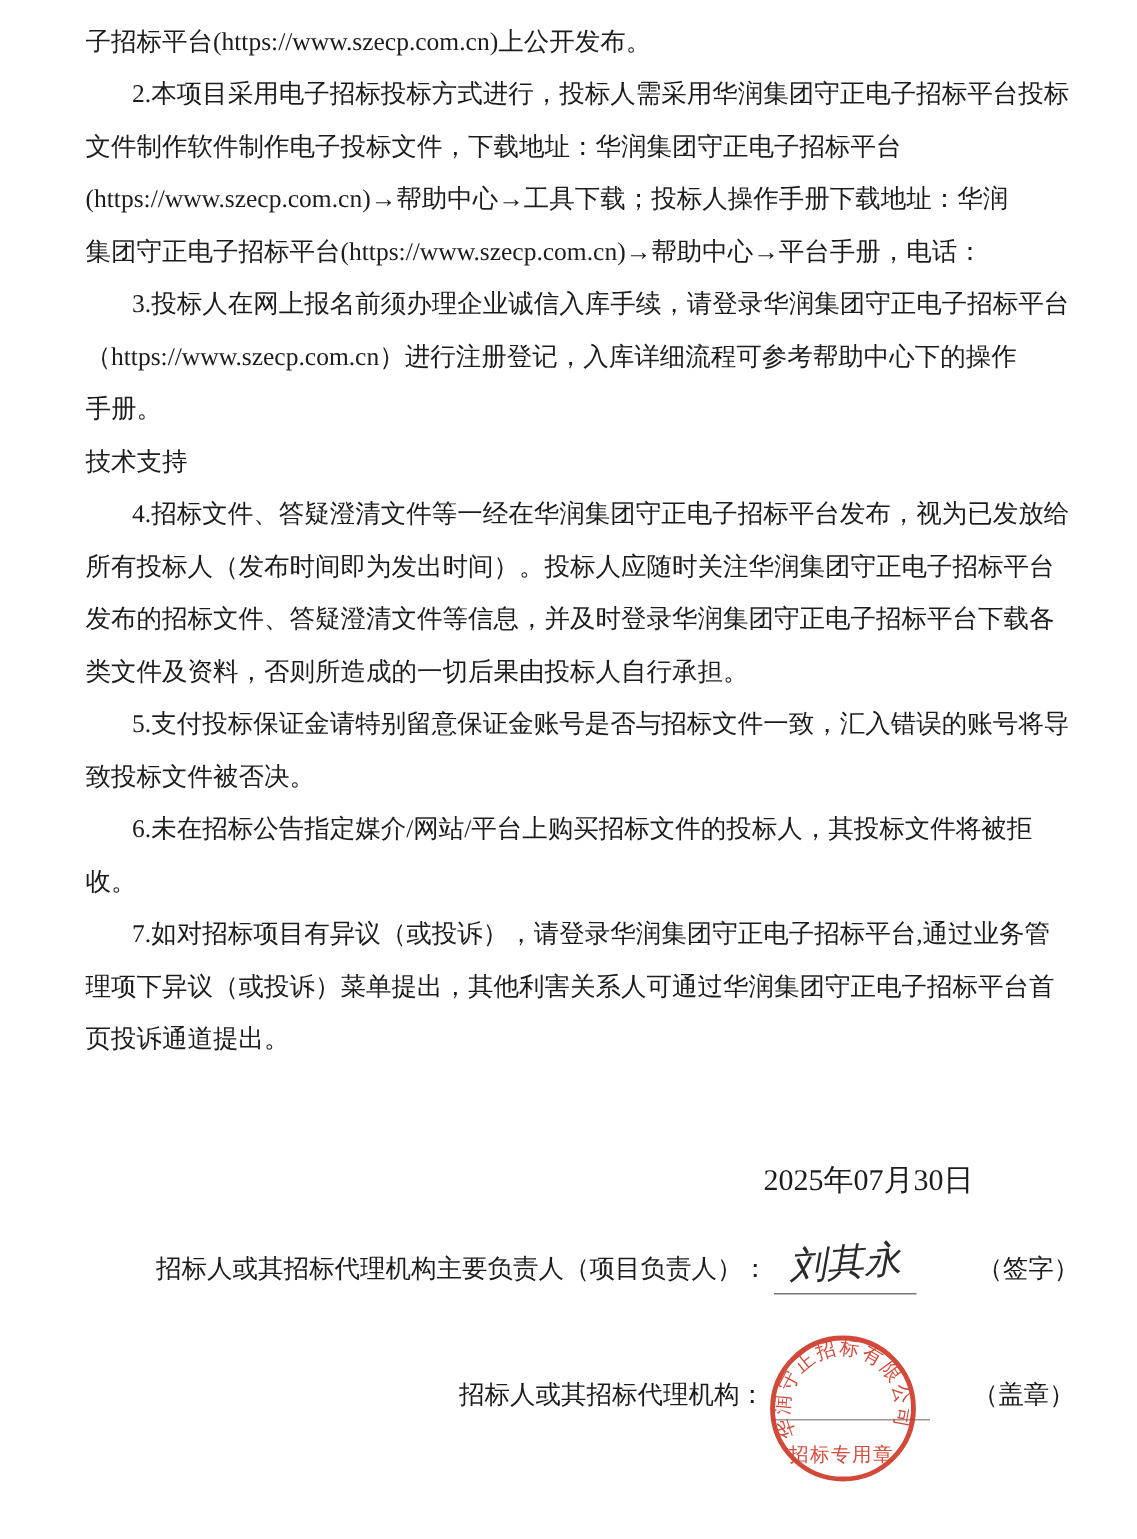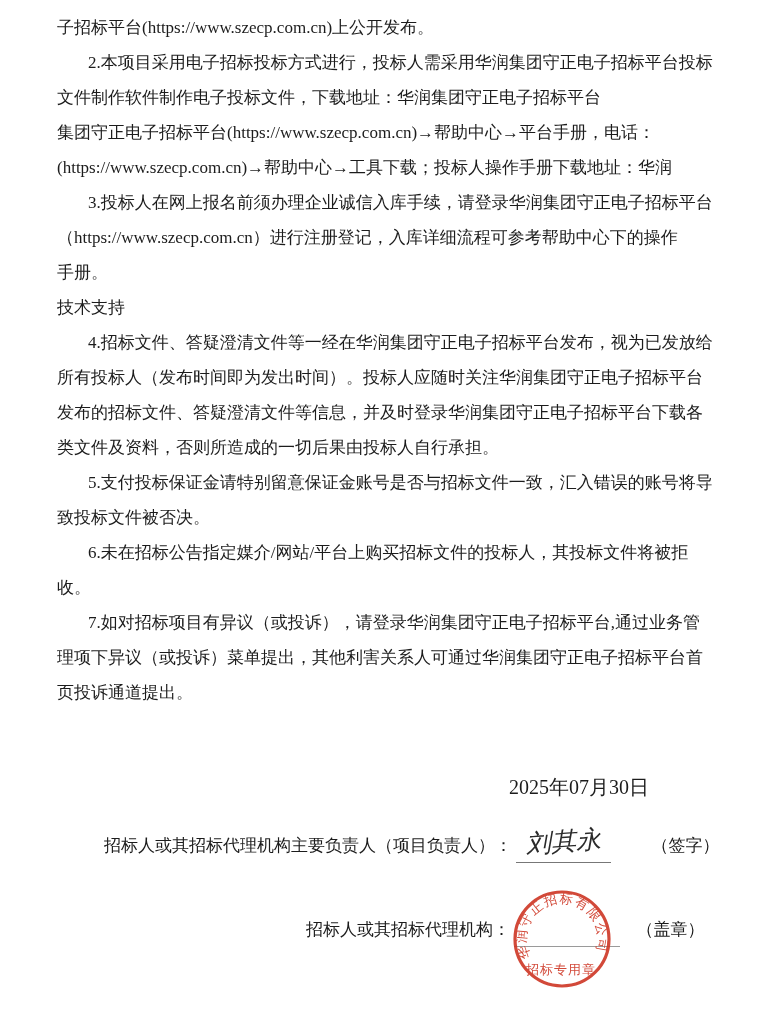--- a/index.html
+++ b/index.html
@@ -43,39 +43,39 @@
   .sig-suffix { margin-left:36px; }
   .seal-row {
     position:absolute; left:306px; top:912px;
     height:35px; line-height:35px; font-size:17px; white-space:nowrap;
   }
   .stamp-line {
     display:inline-block; width:106px;
     border-bottom:1px solid #9a9a9a;
     vertical-align:bottom; height:26px;
   }
-  .stamp-suffix { margin-left:12px; }
+  .stamp-suffix { margin-left:24px; }
   .seal-svg {
     position:absolute; left:510px; top:887px;
     width:104px; height:104px;
     opacity:0.92;
   }
   .seal-svg text { font-family:"Liberation Serif","DejaVu Serif",serif; }
 </style>
 </head>
 <body>
 
 <div class="page">
 
   <div class="doc-body" id="doc-lines">
       <div class="line">子招标平台(https://www.szecp.com.cn)上公开发布。</div>
       <div class="line indent">2.本项目采用电子招标投标方式进行，投标人需采用华润集团守正电子招标平台投标</div>
       <div class="line">文件制作软件制作电子投标文件，下载地址：华润集团守正电子招标平台</div>
+      <div class="line">(https://www.szecp.com.cn)→帮助中心→工具下载；投标人操作手册下载地址：华润</div>
       <div class="line">集团守正电子招标平台(https://www.szecp.com.cn)→帮助中心→平台手册，电话：</div>
-      <div class="line">(https://www.szecp.com.cn)→帮助中心→工具下载；投标人操作手册下载地址：华润</div>
       <div class="line indent">3.投标人在网上报名前须办理企业诚信入库手续，请登录华润集团守正电子招标平台</div>
       <div class="line">（https://www.szecp.com.cn）进行注册登记，入库详细流程可参考帮助中心下的操作</div>
       <div class="line">手册。</div>
       <div class="line">技术支持</div>
       <div class="line indent">4.招标文件、答疑澄清文件等一经在华润集团守正电子招标平台发布，视为已发放给</div>
       <div class="line">所有投标人（发布时间即为发出时间）。投标人应随时关注华润集团守正电子招标平台</div>
       <div class="line">发布的招标文件、答疑澄清文件等信息，并及时登录华润集团守正电子招标平台下载各</div>
       <div class="line">类文件及资料，否则所造成的一切后果由投标人自行承担。</div>
       <div class="line indent">5.支付投标保证金请特别留意保证金账号是否与招标文件一致，汇入错误的账号将导</div>
       <div class="line">致投标文件被否决。</div>

